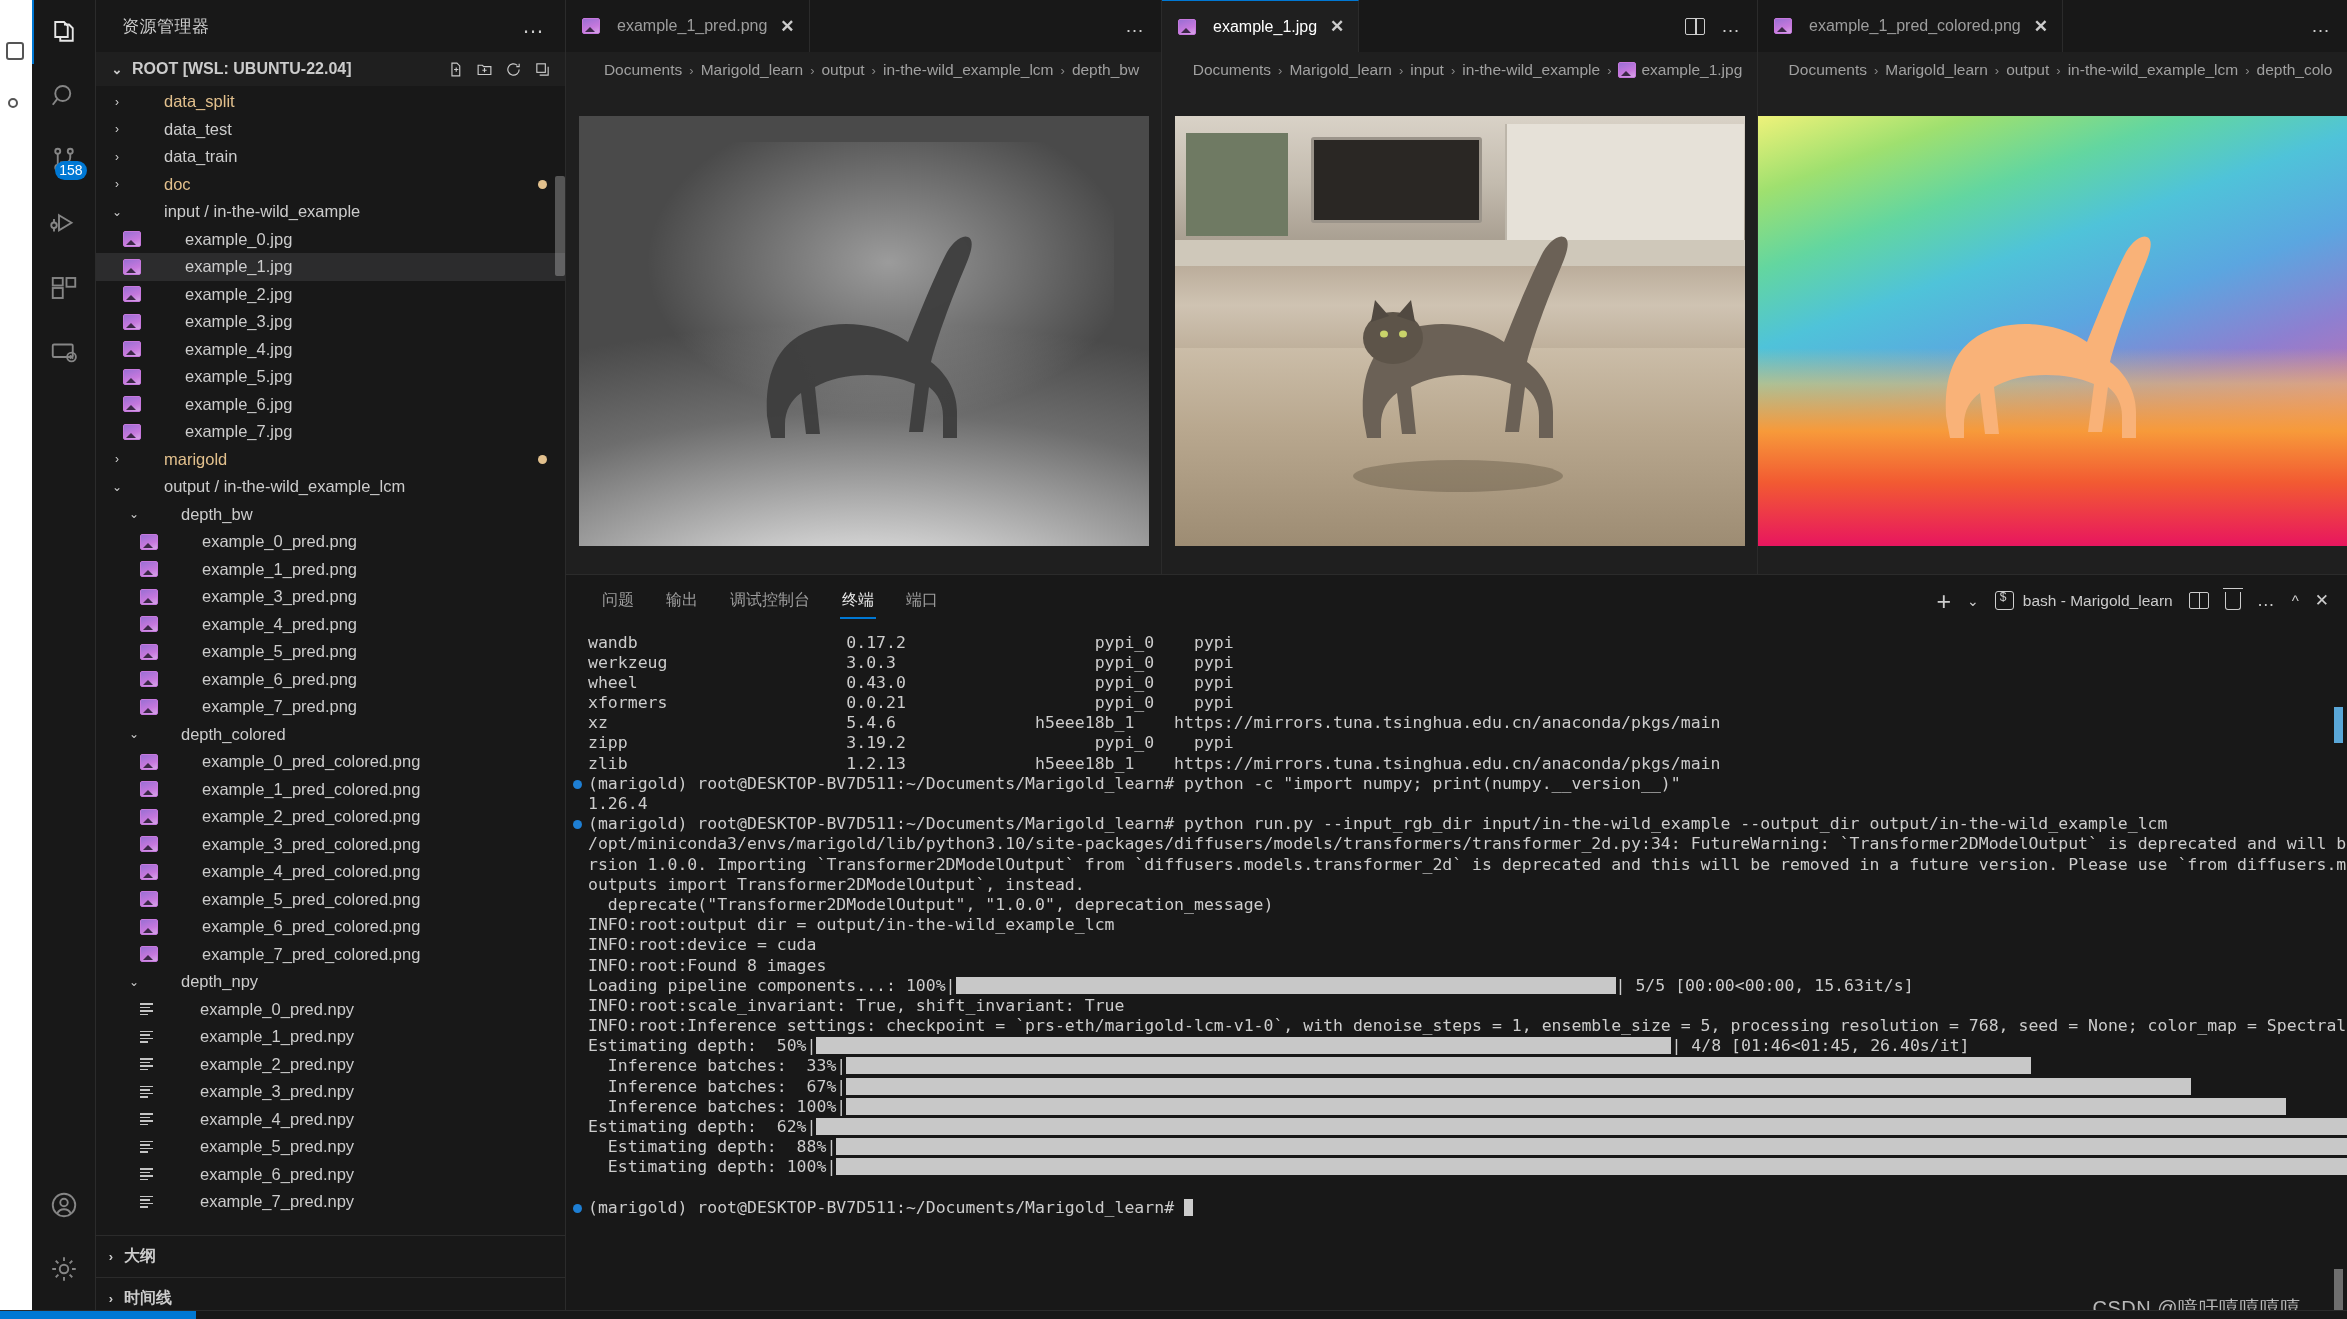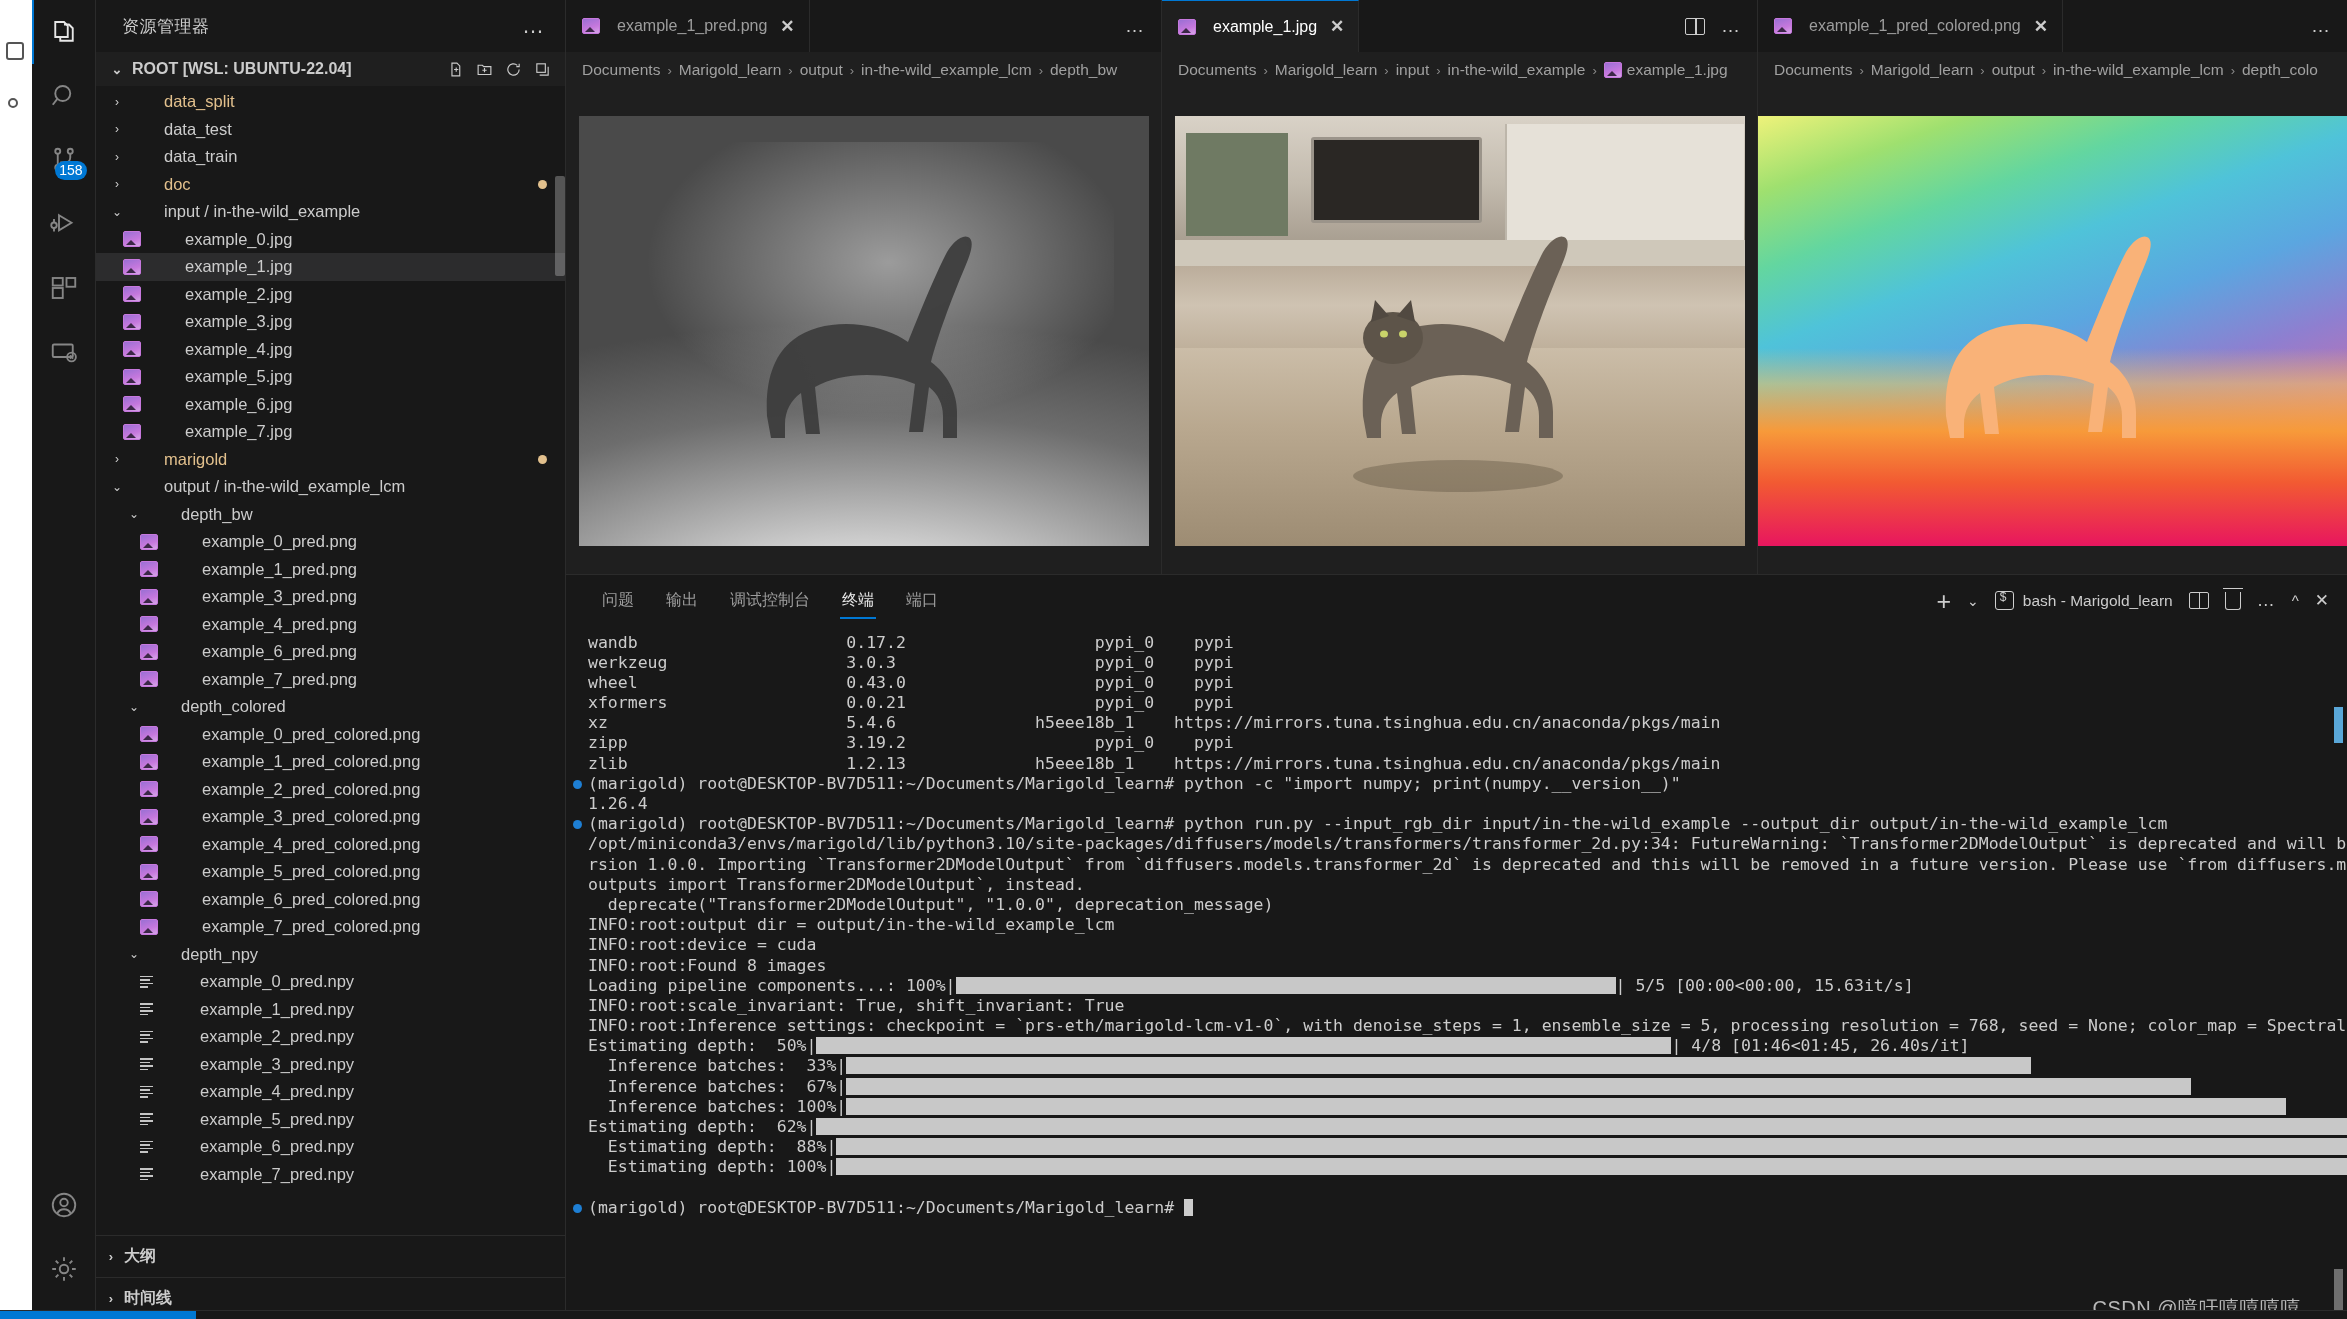--- a/index.html
+++ b/index.html
@@ -139,21 +139,21 @@
   .tab .tabname { white-space:nowrap; overflow:hidden; text-overflow:ellipsis;}
   .tab .tabclose { font-size:17px; color:#cccccc; margin-left:4px; font-weight:600;}
   .tabfill { flex:1; display:flex; align-items:center; justify-content:flex-end; gap:16px; padding-right:16px; background:#181818; color:#cccccc;}
   .tabfill .ti { font-size: 19px; letter-spacing:1px;}
   .split-ico { width:20px;height:17px;border:1.6px solid #cccccc;border-radius:2px;position:relative;}
   .split-ico::after{content:"";position:absolute;left:50%;top:0;bottom:0;width:1.6px;background:#cccccc;}
 
   .breadcrumb {
     height: 36px; display:flex; align-items:center;
     padding-left: 16px; font-size: 15.5px; color:#a0a0a0;
-    white-space: nowrap; overflow: hidden; background:#1f1f1f;
+    white-space: nowrap; overflow: hidden; background:#1f1f1f;justify-content:center;
   }
   .breadcrumb .sep { margin: 0 7px; color:#888; font-size:13px;}
   .breadcrumb .img-ico { margin-right: 5px; display:inline-block; vertical-align:-2px;}
 
   .imgpane { flex:1; display:flex; align-items:center; justify-content:center; background:#1f1f1f; overflow:hidden;}
   .imgbox { position: relative; width: 570px; height: 430px; overflow:hidden;}
 
   
   .depth-bw {
     width:100%;height:100%;
@@ -436,20 +436,25 @@
           <span class="lbl">example_3_pred.png</span>
         </div>
         <div class="row file">
           <span class="indent" style="width: 44px;"></span>
           <span class="img-ico"></span>
           <span class="lbl">example_4_pred.png</span>
         </div>
         <div class="row file">
           <span class="indent" style="width: 44px;"></span>
           <span class="img-ico"></span>
+          <span class="lbl">example_5_pred.png</span>
+        </div>
+        <div class="row file">
+          <span class="indent" style="width: 44px;"></span>
+          <span class="img-ico"></span>
           <span class="lbl">example_6_pred.png</span>
         </div>
         <div class="row file">
           <span class="indent" style="width: 44px;"></span>
           <span class="img-ico"></span>
           <span class="lbl">example_7_pred.png</span>
         </div>
         <div class="row folder">
           <span class="indent" style="width: 27px;"></span>
           <span class="twist">⌄</span>

